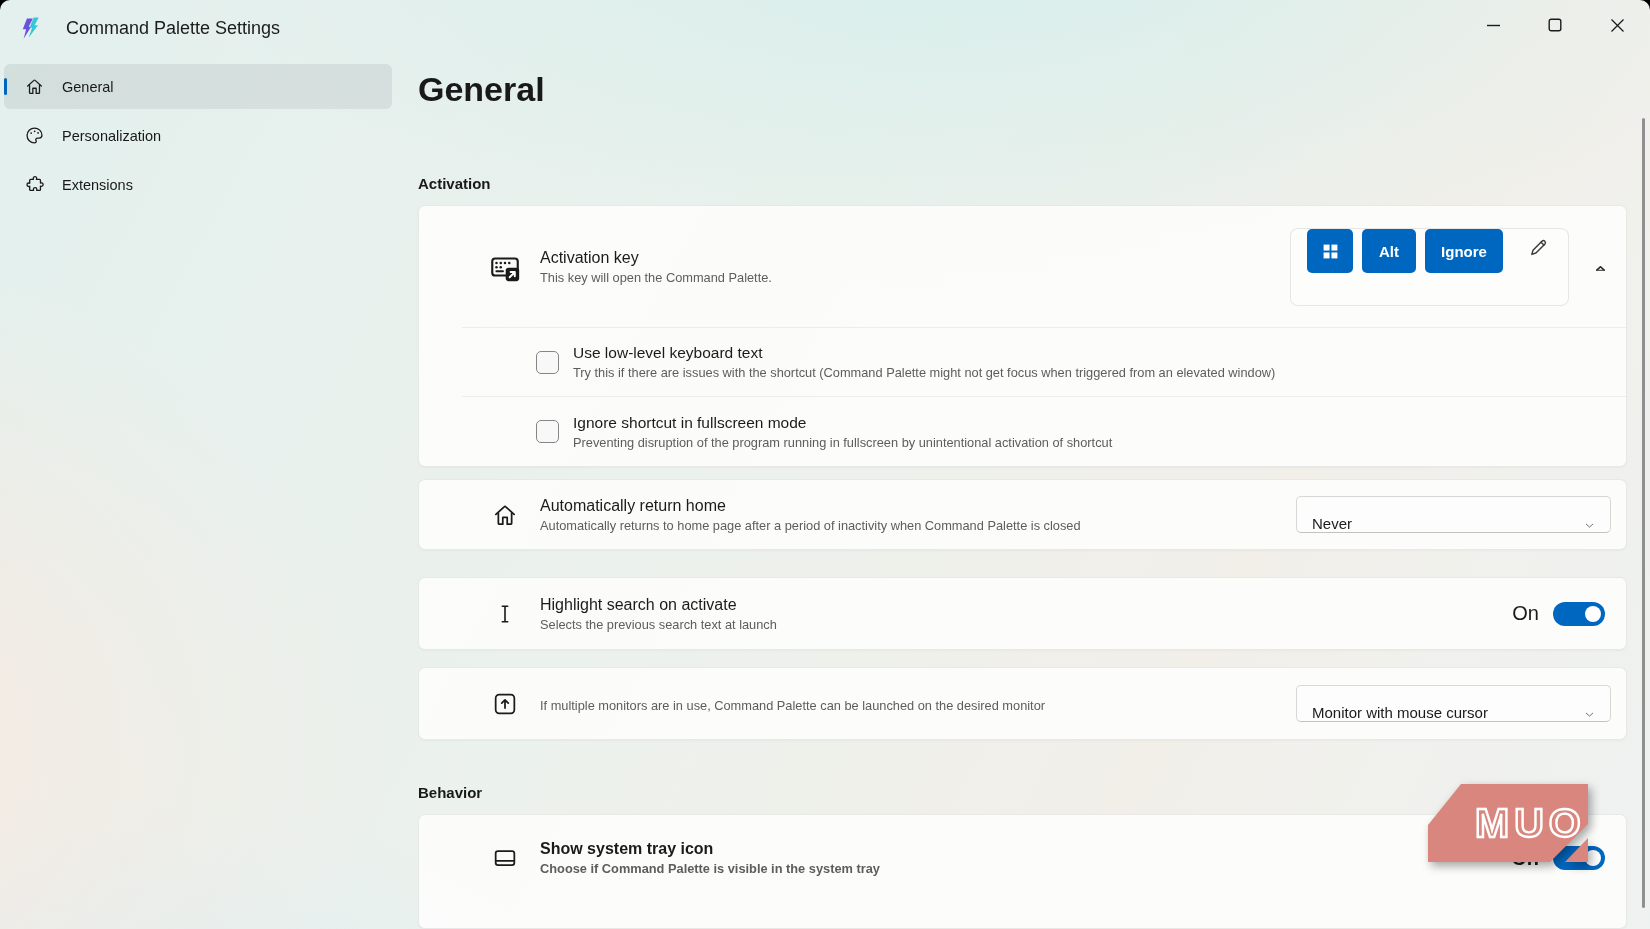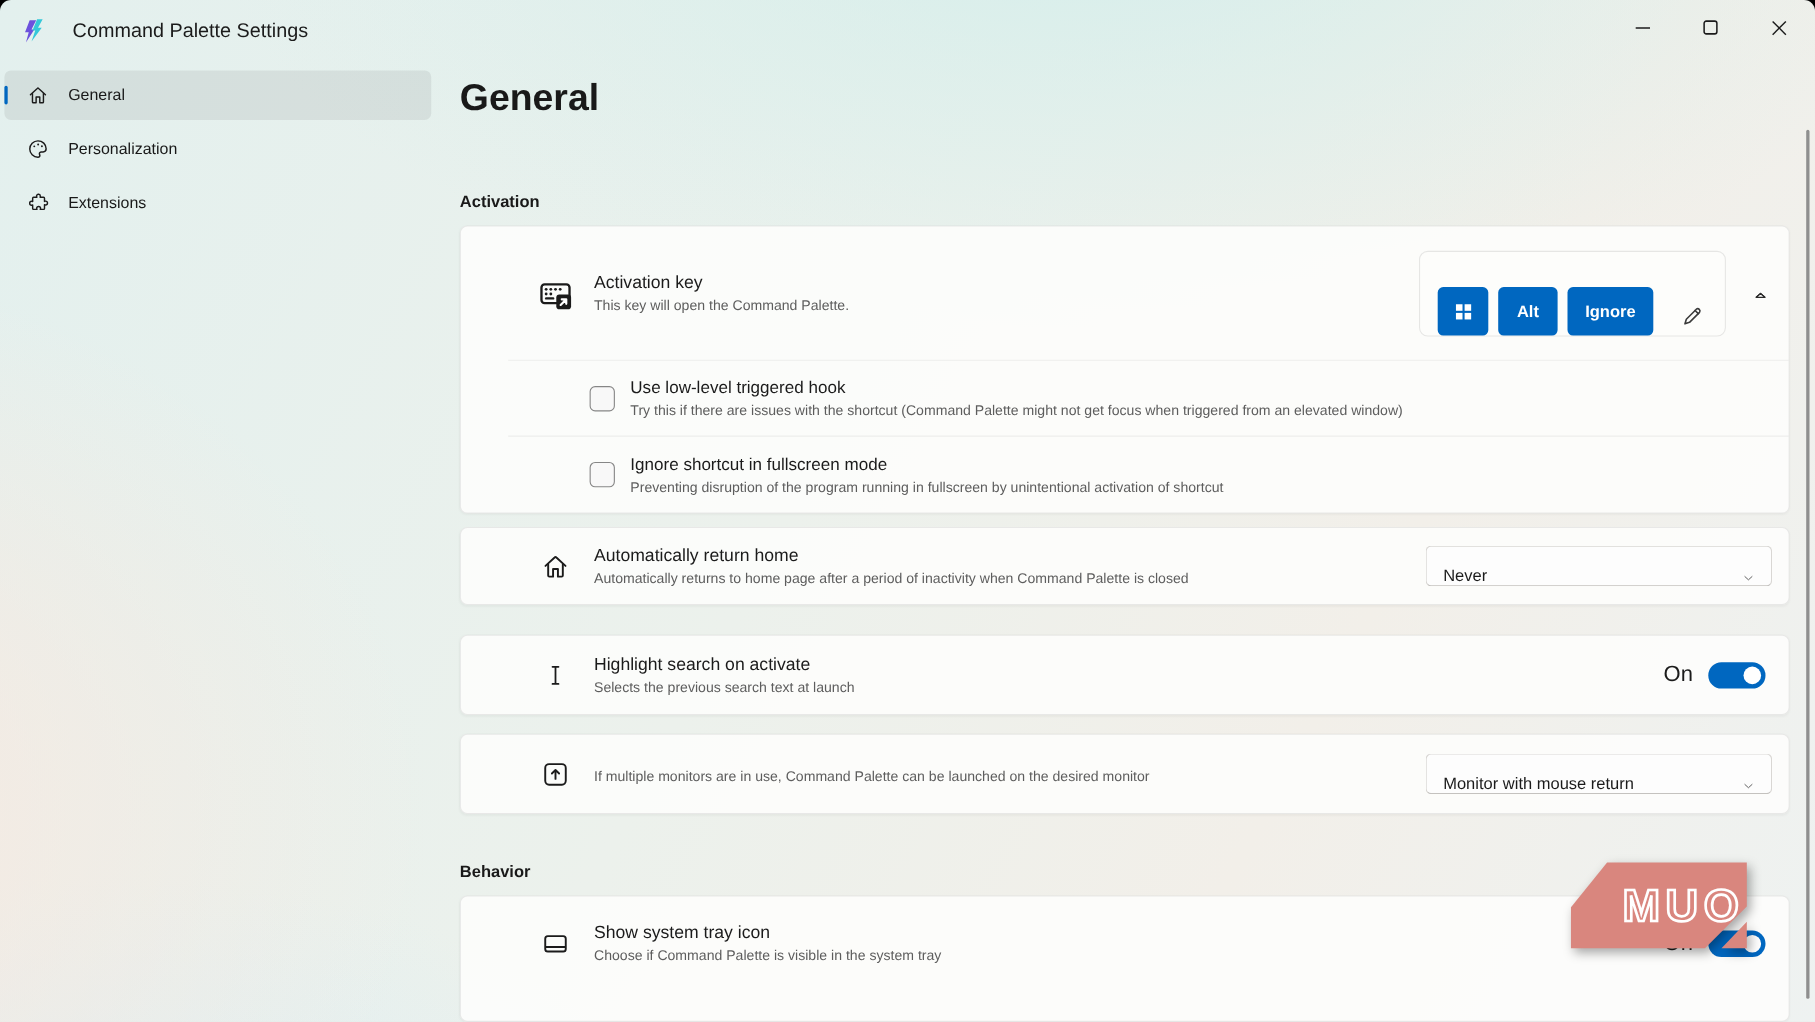--- a/index.html
+++ b/index.html
@@ -53,21 +53,21 @@
   
   .expander { margin-top:13px; }
   .exp-header { height:122px; border-bottom:1px solid rgba(0,0,0,.06); cursor:pointer; }
   .sub-row { height:69px; border-bottom:1px solid rgba(0,0,0,.06); }
   .sub-row:last-child { border-bottom:0; }
   .checkbox { width:23px; height:23px; margin-left:74px; flex:0 0 auto; border-radius:5px;
               border:1.4px solid #868686; background:#f8f8f8; cursor:pointer; }
   .sub-text { margin-left:14px; }
   .sub-title { font-size:15.5px; color:#1b1b1b; }
   
-  .keys-box { position:absolute; right:57px; top:22px; height:78px; display:flex; align-items:flex-end;
+  .keys-box { position:absolute; right:57px; top:22px; height:78px; display:flex; align-items:flex-start;
               padding:0 16px; border:1px solid rgba(0,0,0,.09); border-radius:8px; background:rgba(253,253,252,.6); }
   .keycap { height:44px; border-radius:5px; background:#0067c0; color:#fff; border:0;
             font-family:"Liberation Sans",sans-serif; font-size:15px; font-weight:700;
             display:flex; align-items:center; justify-content:center; margin-right:9px; }
   .key-win { width:46px; } .key-alt { width:54px; } .key-space { width:78px; }
   .edit-btn { width:36px; height:36px; margin-left:8px; margin-right:-4px; background:transparent; border:0;
               display:flex; align-items:center; justify-content:center; cursor:pointer; }
   .edit-btn svg { stroke:#3b3b3b; fill:none; stroke-width:1.5; stroke-linecap:round; stroke-linejoin:round; }
   .chevron-btn { position:absolute; right:14px; top:50px; width:24px; height:24px; background:transparent;
                  border:0; display:flex; align-items:center; justify-content:center; cursor:pointer; }
@@ -202,21 +202,21 @@
         <button class="chevron-btn">
           <svg width="17" height="17" viewBox="0 0 24 24">
               <path d="M6.5 14.5 12 9.5l5.5 5z"></path>
               <path d="M6.5 14.5 12 9.5l5.5 5" fill="none"></path>
             </svg>
         </button>
       </div>
       <div class="row sub-row">
         <span class="checkbox"></span>
         <span class="sub-text">
-          <div class="sub-title">Use low-level triggered hook</div>
+          <div class="sub-title">Use low-level keyboard text</div>
           <div class="setting-desc">Try this if there are issues with the shortcut (Command Palette might not get focus when triggered from an elevated window)</div>
         </span>
       </div>
       <div class="row sub-row">
         <span class="checkbox"></span>
         <span class="sub-text">
           <div class="sub-title">Ignore shortcut in fullscreen mode</div>
           <div class="setting-desc">Preventing disruption of the program running in fullscreen by unintentional activation of shortcut</div>
         </span>
       </div>
@@ -268,32 +268,32 @@
         <span class="row-icon">
           <svg width="28" height="28" viewBox="0 0 24 24">
             <rect x="4" y="4" width="16" height="16" rx="3"></rect>
             <path d="M12 15.5V9M9.2 11.3 12 8.5l2.8 2.8"></path>
           </svg>
         </span>
         <span class="row-text">
           <div class="setting-desc">If multiple monitors are in use, Command Palette can be launched on the desired monitor</div>
         </span>
         <span class="combo">
-          <span>Monitor with mouse return</span>
+          <span>Monitor with mouse cursor</span>
           <svg width="13" height="13" viewBox="0 0 24 24">
               <path d="M6 9.5 12 15l6-5.5"></path>
             </svg>
         </span>
       </div>
     </section>
 
     <div class="section-label behavior">Behavior</div>
 
     <section class="card single h115 mt13">
-      <div class="row" style="height:86px;">
+      <div class="row" style="height:86px;font-weight:bold;">
         <span class="row-icon">
           <svg width="28" height="28" viewBox="0 0 24 24">
             <rect x="4" y="6" width="16" height="12" rx="2"></rect>
             <line x1="4.5" y1="14.5" x2="19.5" y2="14.5"></line>
           </svg>
         </span>
         <span class="row-text">
           <div class="setting-title">Show system tray icon</div>
           <div class="setting-desc">Choose if Command Palette is visible in the system tray</div>
         </span>

